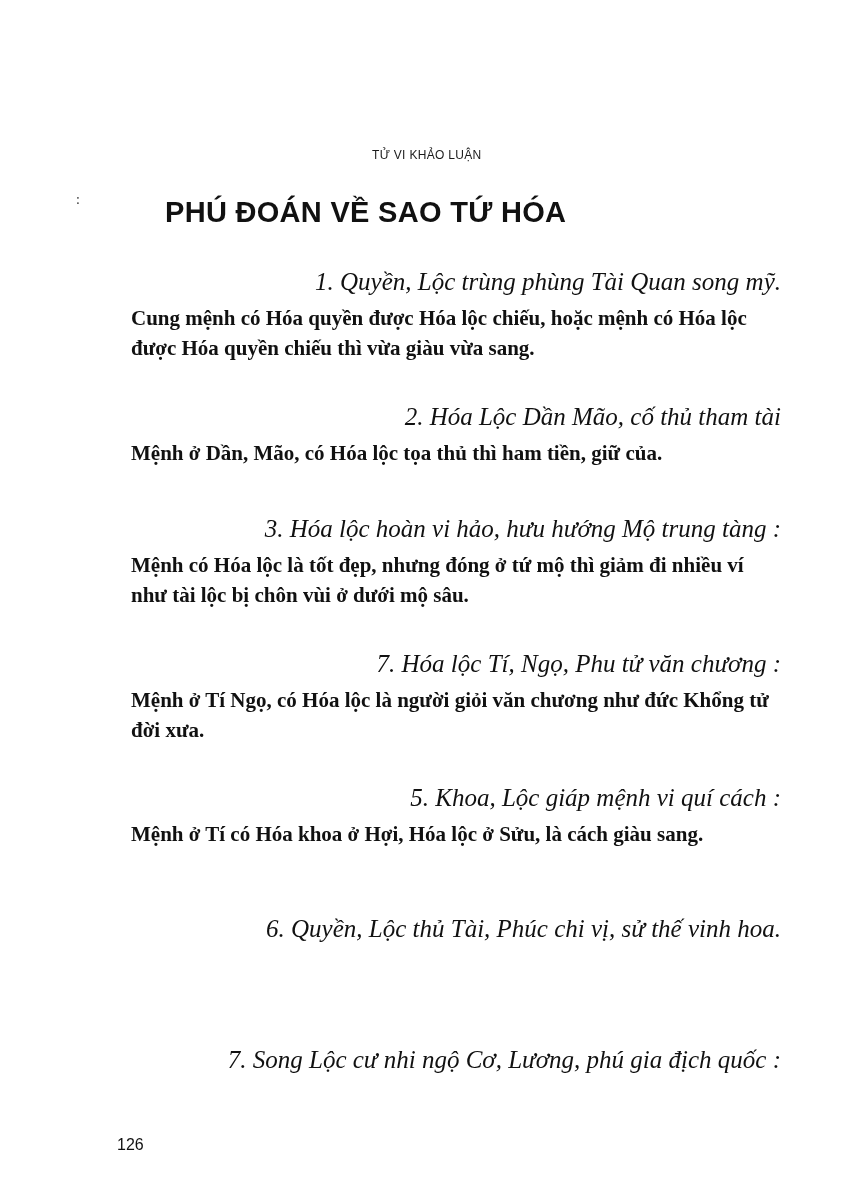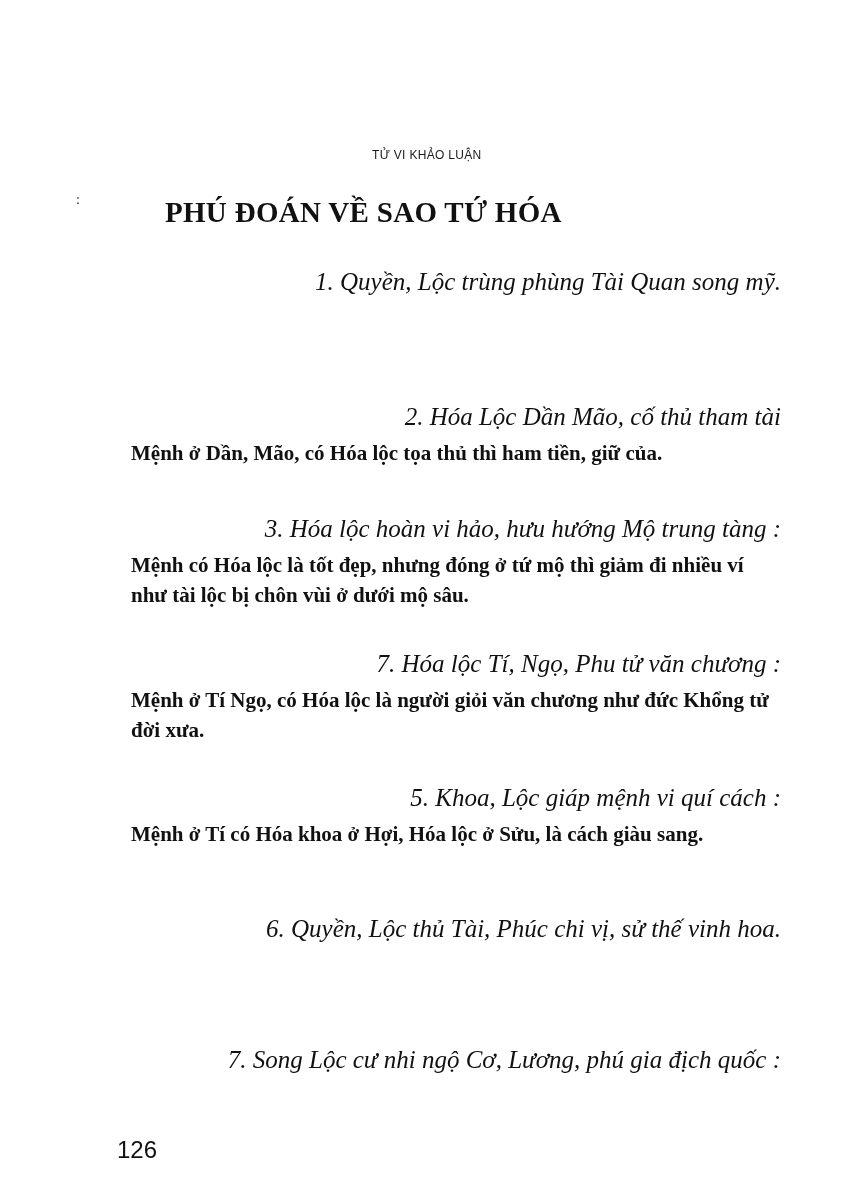--- a/index.html
+++ b/index.html
@@ -1,34 +1,35 @@
 <!DOCTYPE html>
 <html><head>
 <meta charset="utf-8">
 <style>
   html, body { margin:0; padding:0; background:#ffffff; }
   body { width:858px; height:1200px; position:relative; overflow:hidden; color:#111; font-family:"Liberation Serif", serif; }
   .running-head { position:absolute; top:148px; left:372px; font-family:"Liberation Sans", sans-serif; font-size:12px; letter-spacing:0.3px; color:#1a1a1a; }
   .mark { position:absolute; top:192px; left:76px; font-size:14px; color:#333; }
-  .title { position:absolute; top:196px; left:165px; font-family:Liberation Serif, serif; font-weight:bold; font-size:29px; letter-spacing:0.3px; color:#111; }
+  .title { position:absolute; top:196px; left:165px; font-family:Liberation Sans, sans-serif; font-weight:bold; font-size:29px; letter-spacing:0.3px; color:#111; }
   .item { position:absolute; left:131px; width:650px; }
   .item h2 { margin:0; font-style:italic; font-weight:normal; font-size:25px; line-height:34px; color:#111;text-align:right; }
   .item p { margin:4px 0 0 0; font-size:21px; line-height:30px; color:#111; font-weight:bold; }
-  .page-num { position:absolute; top:1136px; left:117px; font-family:"Liberation Sans", sans-serif; font-size:24px; color:#111; }
+  .page-num { position:absolute; top:1136px; left:117px; font-family:"Liberation Sans", sans-serif; font-size:16px; color:#111; }
 </style>
 </head>
 <body>
 
 <div>
   <div class="running-head">TỬ VI KHẢO LUẬN</div>
   <div class="mark">:</div>
   <div class="title">PHÚ ĐOÁN VỀ SAO TỨ HÓA</div>
 
   <div class="item" style="top:265px">
     <h2>1. Quyền, Lộc trùng phùng Tài Quan song mỹ.</h2>
+    <p>Cung mệnh có Hóa quyền được Hóa lộc chiếu, hoặc mệnh có Hóa lộc được Hóa quyền chiếu thì vừa giàu vừa sang.</p>
   </div>
   <div class="item" style="top:400px">
     <h2>2. Hóa Lộc Dần Mão, cố thủ tham tài</h2>
     <p>Mệnh ở Dần, Mão, có Hóa lộc tọa thủ thì ham tiền, giữ của.</p>
   </div>
   <div class="item" style="top:512px">
     <h2>3. Hóa lộc hoàn vi hảo, hưu hướng Mộ trung tàng :</h2>
     <p>Mệnh có Hóa lộc là tốt đẹp, nhưng đóng ở tứ mộ thì giảm đi nhiều ví như tài lộc bị chôn vùi ở dưới mộ sâu.</p>
   </div>
   <div class="item" style="top:647px">

